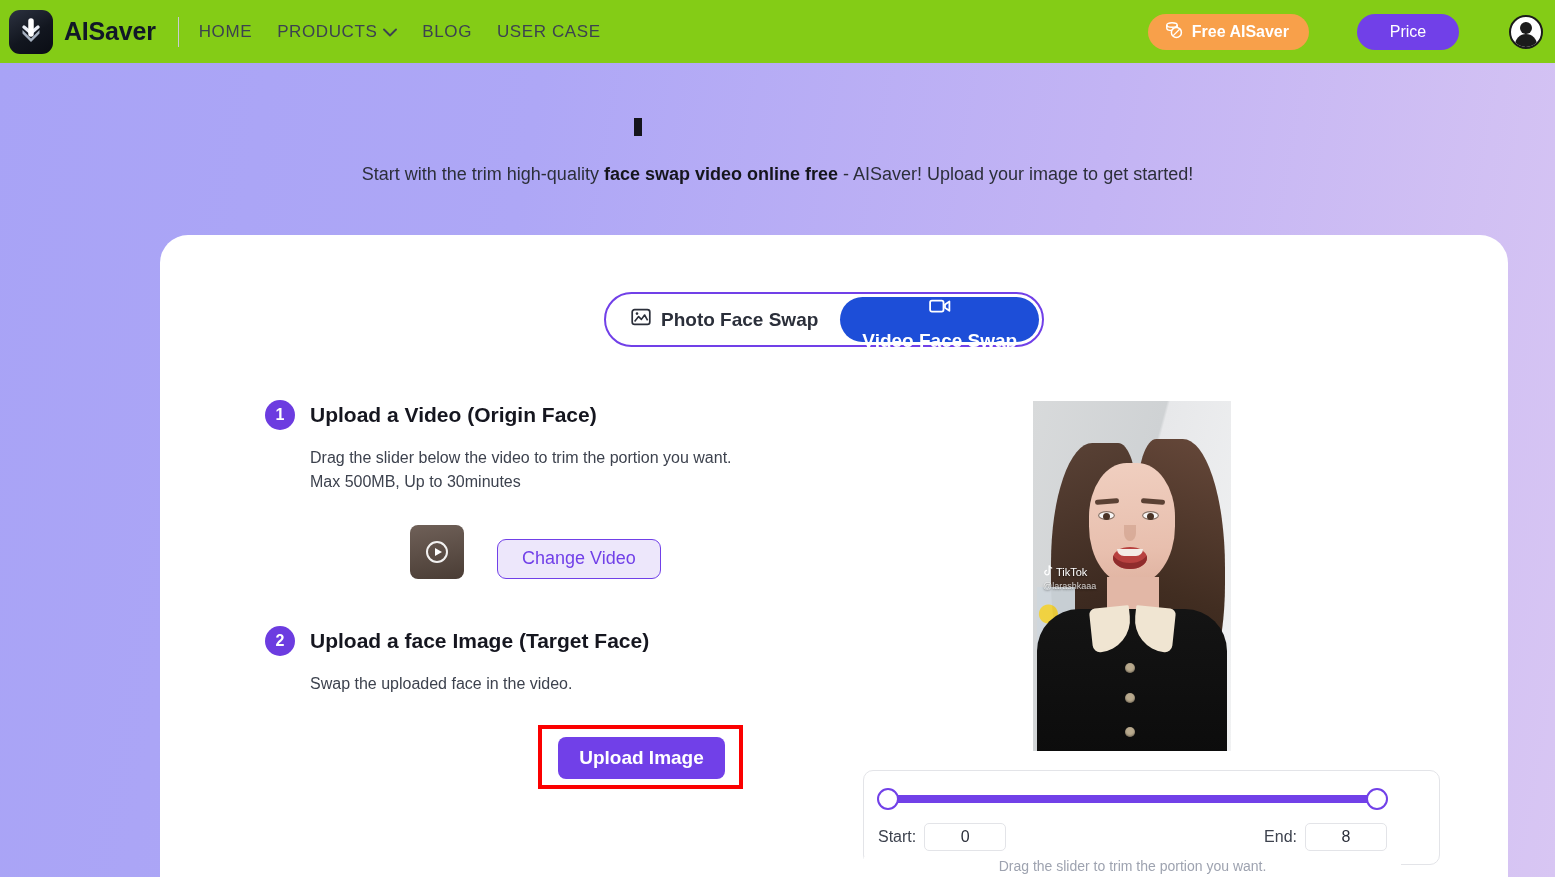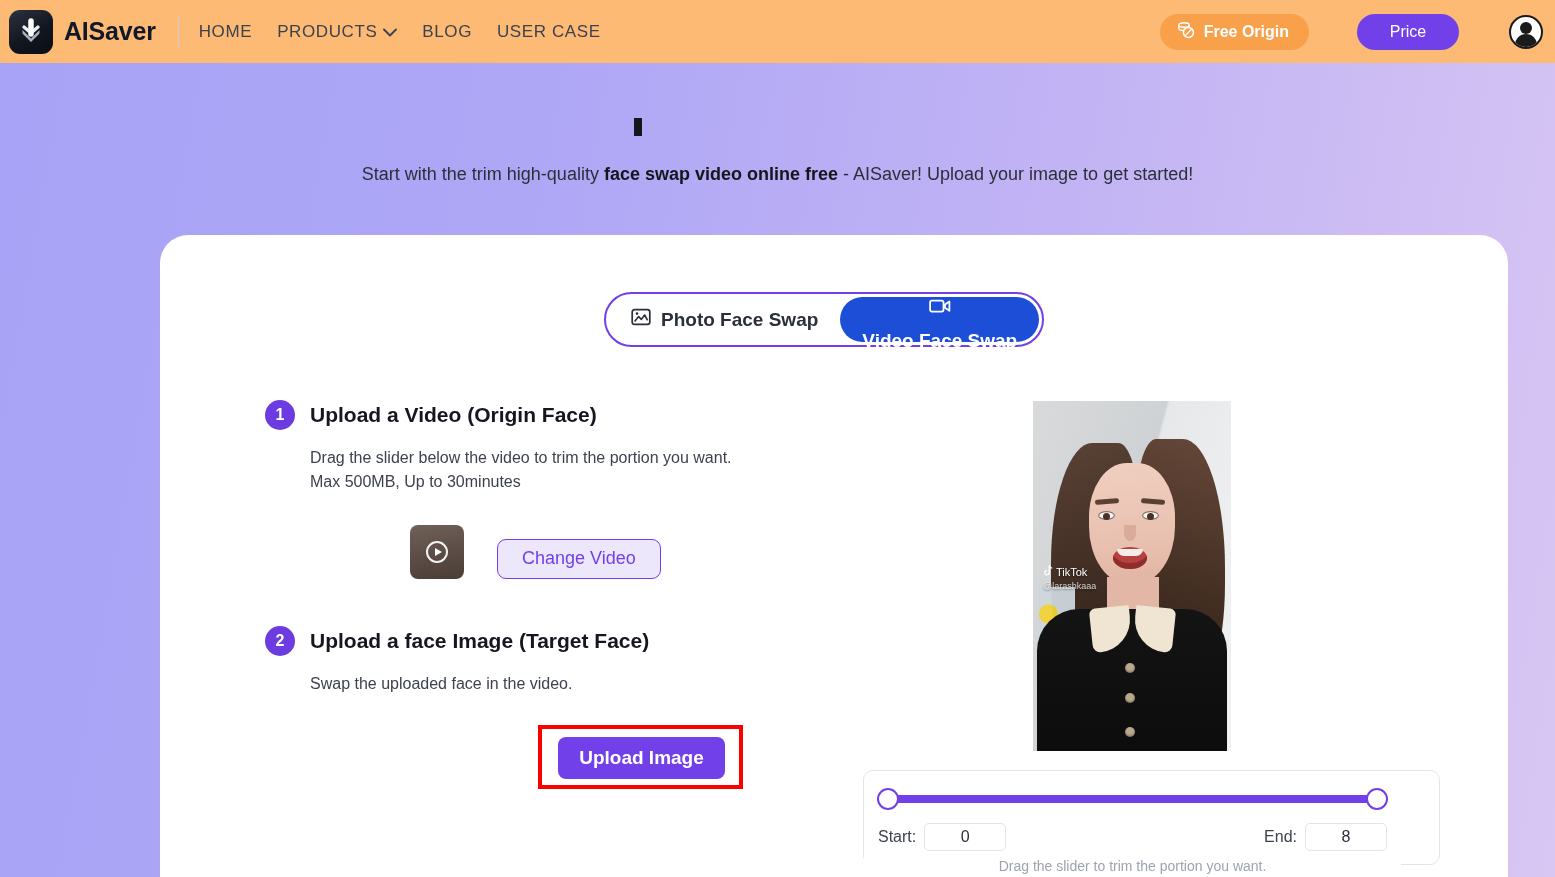--- a/index.html
+++ b/index.html
@@ -7,21 +7,21 @@
     width: 1555px; height: 877px;
     overflow: hidden;
     font-family: "Liberation Sans", sans-serif;
     background: #ffffff;
   }
 
   
   .header {
     position: absolute; top: 0; left: 0;
     width: 1555px; height: 63px;
-    background: #fdba74;
+    background: #84cc16;
     display: flex; align-items: center;
     z-index: 40;
   }
   .brand { display: flex; align-items: center; margin-left: 9px; }
   .logo-badge {
     width: 44px; height: 44px; border-radius: 11px;
     background: linear-gradient(150deg, #2c3240 0%, #12161f 55%, #0a0d14 100%);
     display: flex; align-items: center; justify-content: center;
     flex: none;
   }
@@ -353,21 +353,21 @@
     <button class="btn-credits">
       <span>
         <svg width="20" height="18" viewBox="0 0 20 18">
           <ellipse cx="8" cy="4" rx="5.2" ry="2.3" fill="none" stroke="#ffffff" stroke-width="1.5"></ellipse>
           <path d="M2.8 4 L2.8 7.2 C2.8 8.5 5.1 9.5 8 9.5" fill="none" stroke="#ffffff" stroke-width="1.5"></path>
           <path d="M13.2 4 L13.2 6.4" fill="none" stroke="#ffffff" stroke-width="1.5"></path>
           <circle cx="12.4" cy="11.4" r="5" fill="none" stroke="#ffffff" stroke-width="1.5"></circle>
           <path d="M9.2 14.6 L15.6 8.2" stroke="#ffffff" stroke-width="1.3"></path>
         </svg>
       </span>
-      <span>Free Origin</span>
+      <span>Free AISaver</span>
     </button>
     <button class="btn-price">Price</button>
     <div class="avatar">
       <span class="head"></span>
       <span class="body"></span>
     </div>
   </div>
 </div>
 
 <div class="hero-bg">

